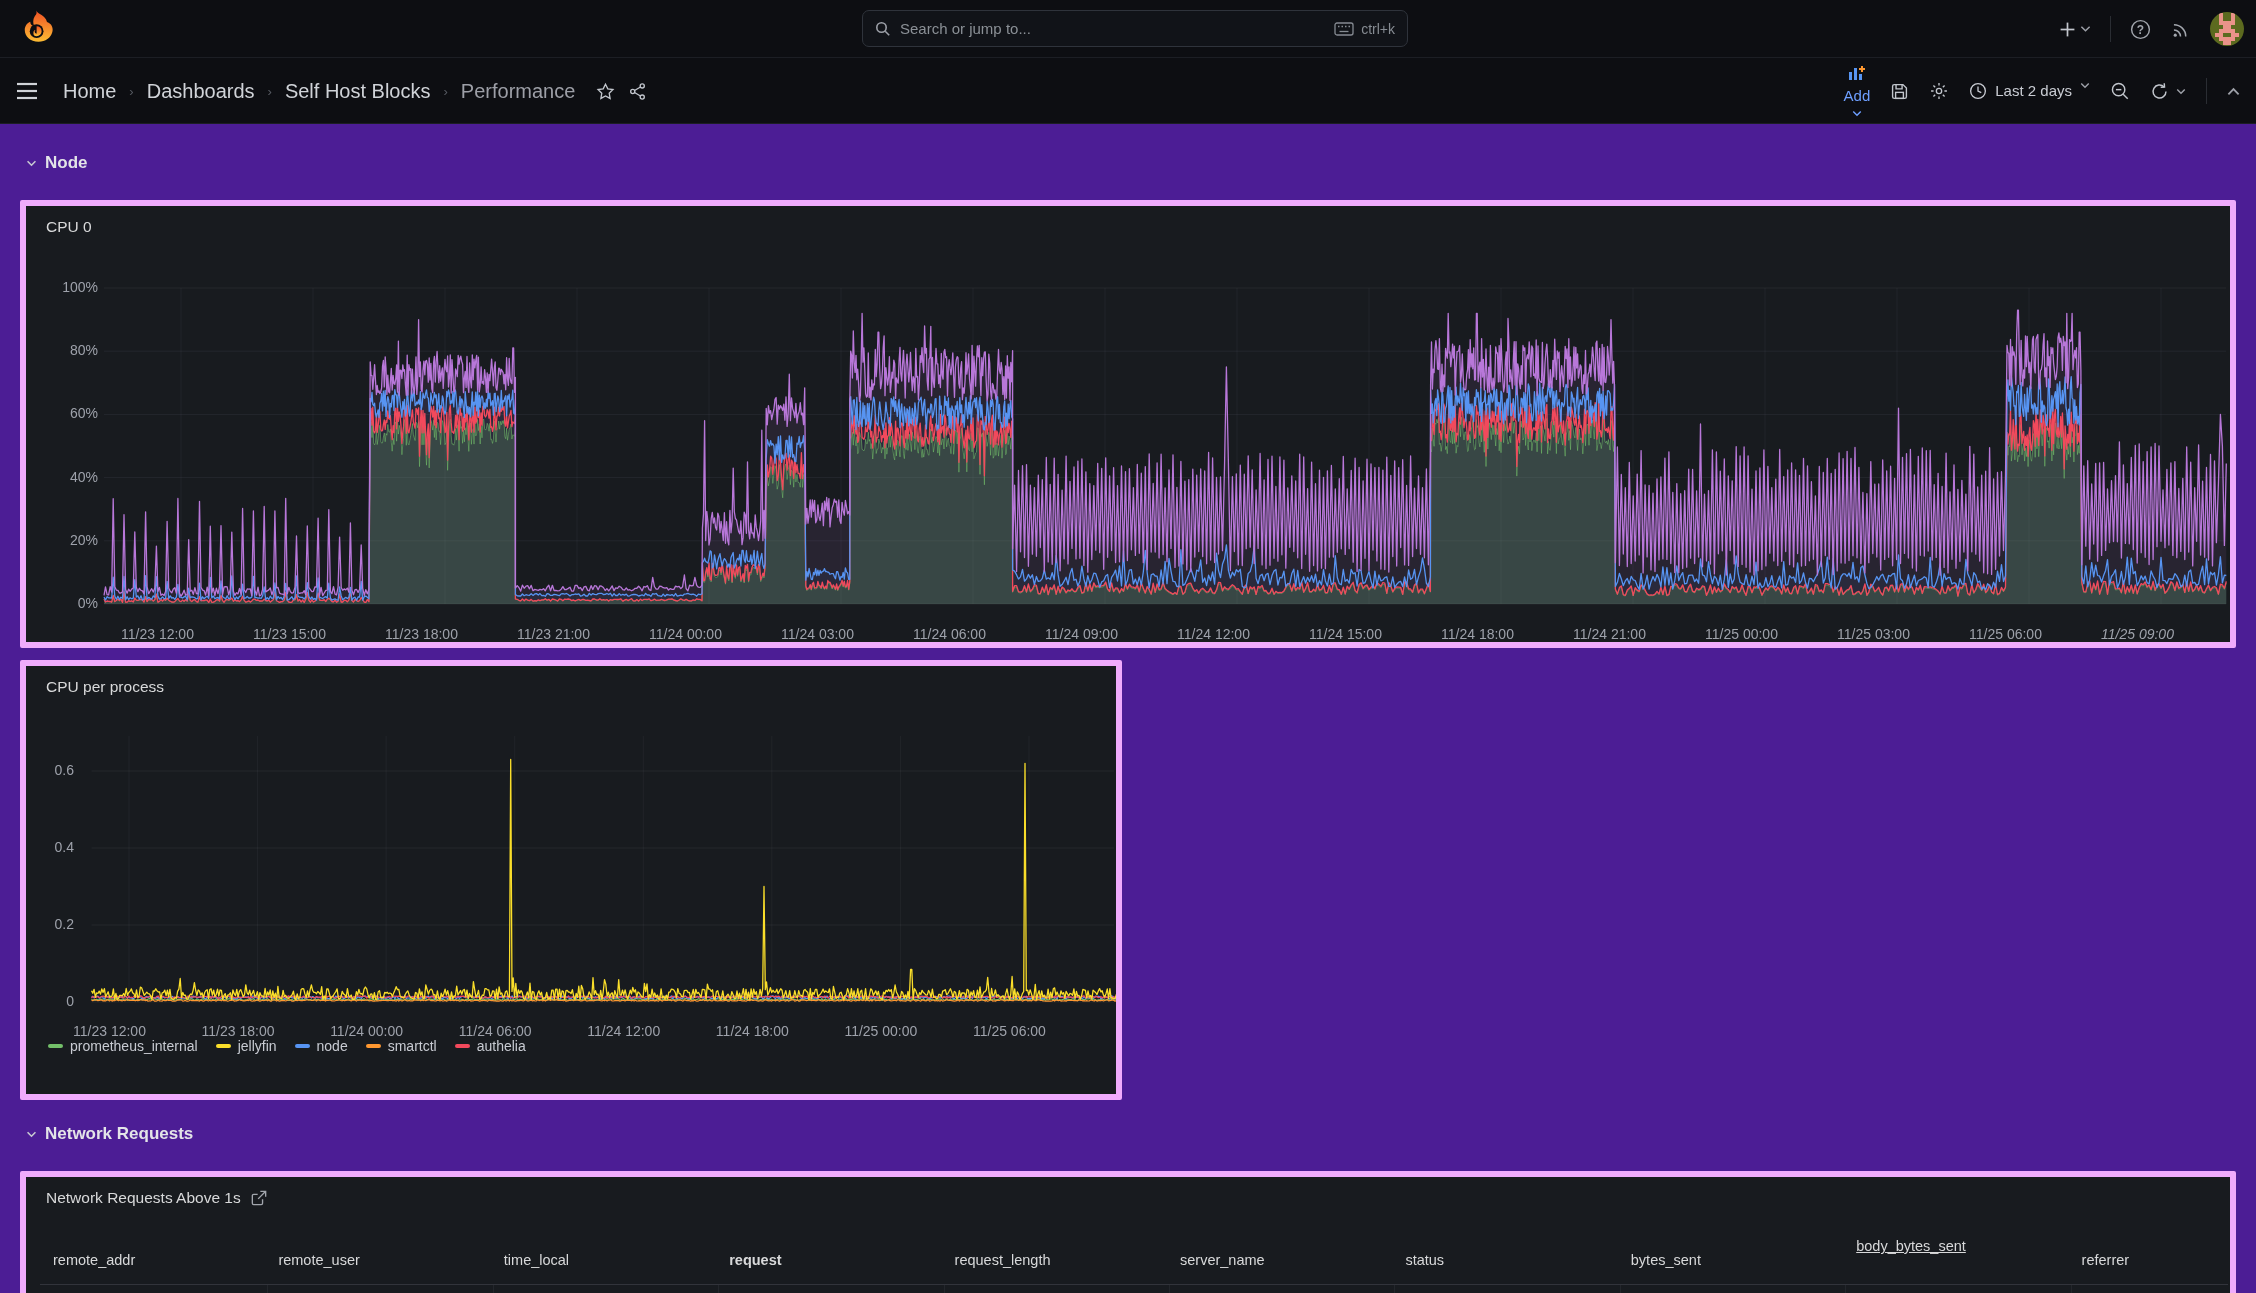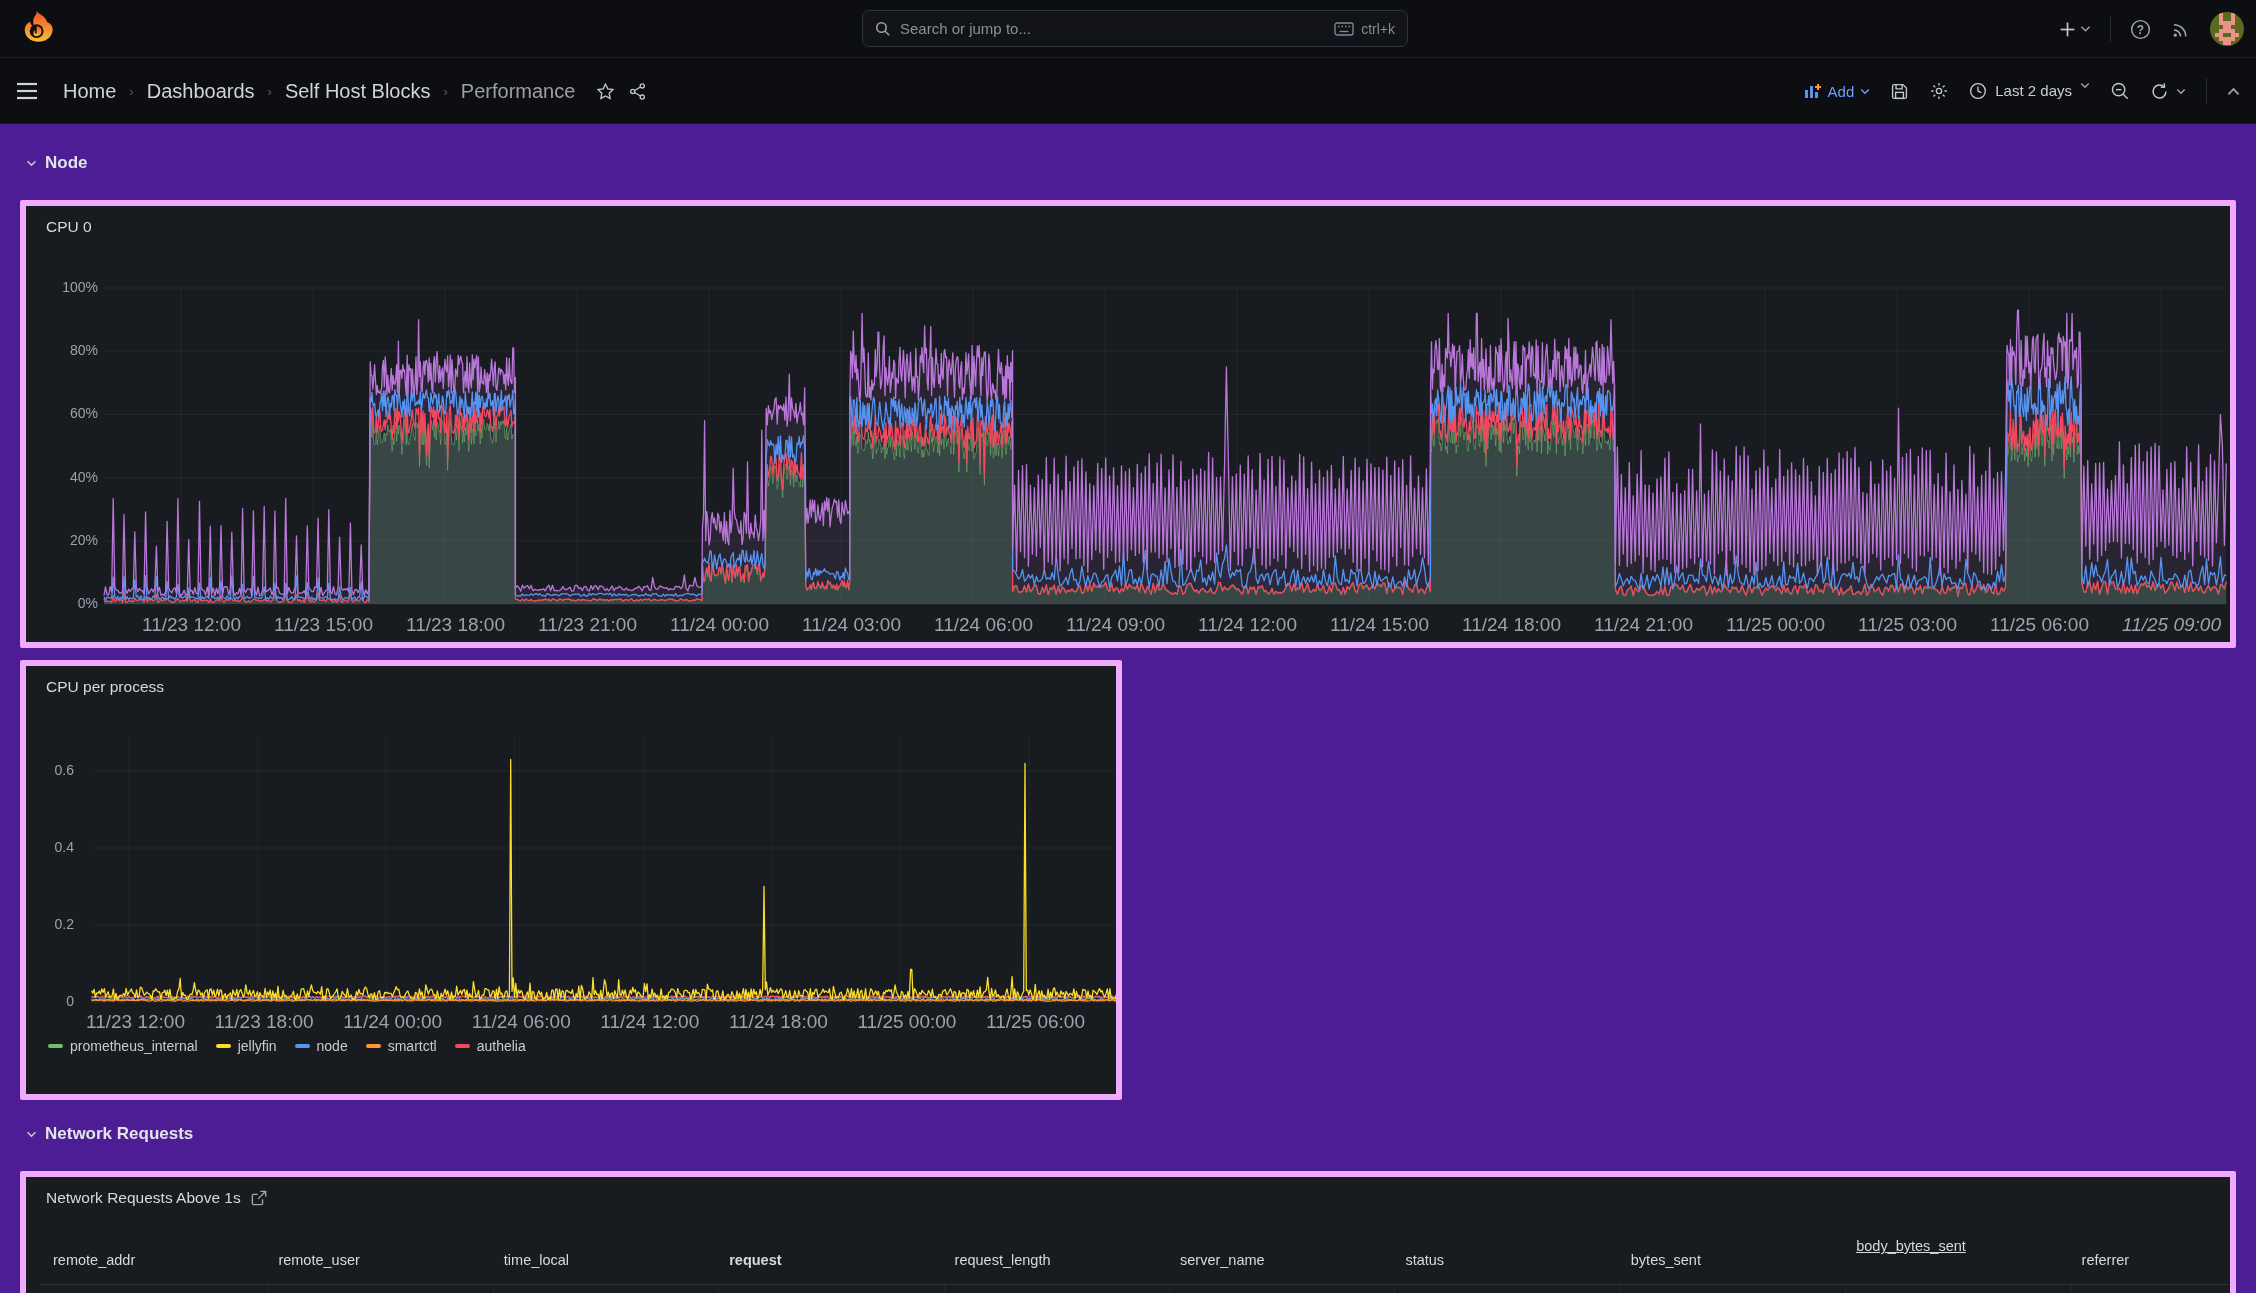--- a/index.html
+++ b/index.html
@@ -19,31 +19,31 @@
   .searchbox .spacer { flex:1; }
   .searchbox .kbd { display:flex; align-items:center; gap:7px; color:#868b92; font-size:14px; }
   .tr-icons { position:absolute; right:12px; top:0; height:58px; display:flex; align-items:center; gap:19px; color:#a2a6ad; }
   .vdiv { width:1px; height:26px; background:#2a2d33; }
 
   .subnav-left { position:absolute; left:16px; top:0; height:66px; display:flex; align-items:center; gap:13px; }
   .crumb { font-size:20px; color:#d0d3d8; }
   .crumb.current { color:#9d9fa7; }
   .crumb-sep { color:#565a62; font-size:13px; }
   .subnav-right { position:absolute; right:16px; top:0; height:66px; display:flex; align-items:center; gap:20px; color:#c2c6cd; }
-  .addgrp { display:flex; align-items:center; gap:6px; color:#6e9fff; font-size:15px; font-weight:500; }
+  .addgrp { display:flex; align-items:center; gap:6px; color:#6e9fff; font-size:15px; font-weight:500;flex-direction:column; }
   .timegrp { display:flex; align-items:flex-start; gap:8px; font-size:15px; color:#c9ccd3; }
   .icon { display:inline-flex; align-items:center; justify-content:center; }
 
   
   .section-head { position:absolute; display:flex; align-items:center; gap:8px;
     color:#e3e4e8; font-size:17px; font-weight:700; }
   .panel { position:absolute; background:#181b1f; border:6px solid #f0abfc; border-radius:2px; overflow:hidden; }
   .panel-title { position:absolute; left:20px; top:12px; font-size:15.5px; color:#d8d9da; display:flex; align-items:center; gap:10px; }
   .ylab { position:absolute; color:#9ea2ab; font-size:14px; text-align:right; }
-  .xlab { position:absolute; color:#9ea2ab; font-size:19px; width:120px; text-align:right; }
+  .xlab { position:absolute; color:#9ea2ab; font-size:14px; width:120px; text-align:left;margin-top:12px; }
   .legend { position:absolute; display:flex; align-items:center; gap:18px; }
   .legend .li { display:flex; align-items:center; gap:7px; color:#c8cbd2; font-size:14px; }
   .legend .sw { width:15px; height:4px; border-radius:2px; }
 
   
   .tbl-head-cell { position:absolute; color:#d8d9da; font-size:14.5px; font-weight:500; }
   .tbl-row-cell { position:absolute; color:#c7d0d9; font-size:14px; padding-left:0; }
   .tbl-underline { position:absolute; height:1px; background:rgba(204,204,220,0.15); }
   .tbl-vdiv { position:absolute; width:1px; background:#23262b; }
 

